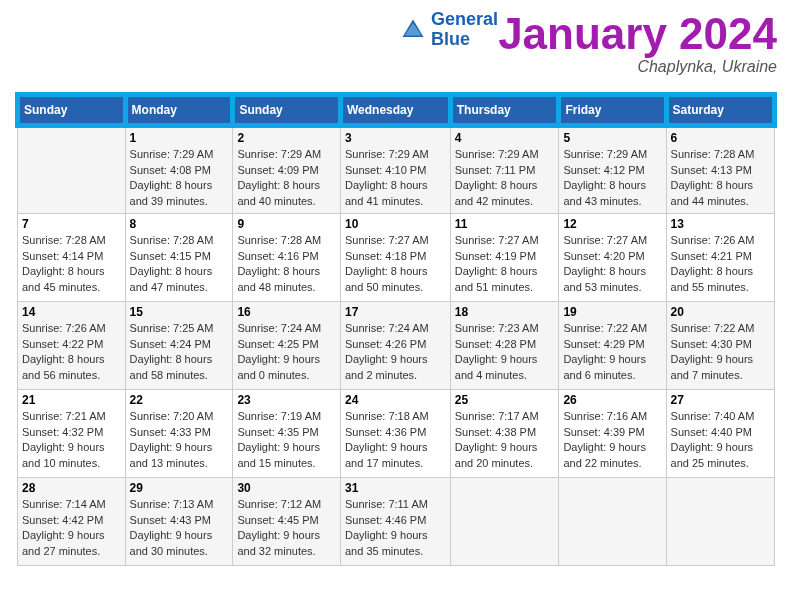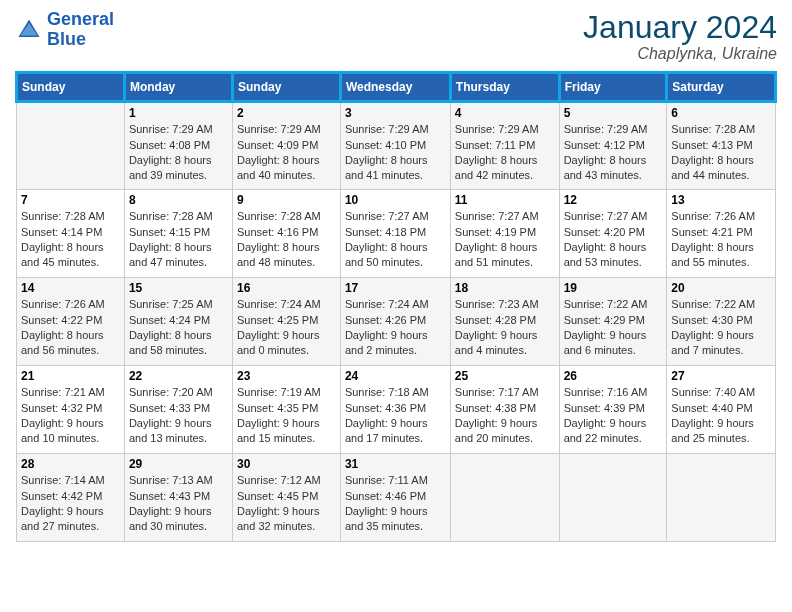--- a/index.html
+++ b/index.html
@@ -10,23 +10,23 @@
       background: #fff;
       overflow: hidden;
     }
     .page {
       width: 792px;
       height: 612px;
       padding: 10px 15px;
     }
     .header {
       display: flex;
-      justify-content: space-between;
+      justify-content: flex-end;
       align-items: flex-start;
-      margin-bottom: 8px;
+      margin-bottom: 16px;
     }
     .logo {
       display: flex;
       align-items: center;
       gap: 4px;
     }
     .logo-text {
       font-size: 18px;
       font-weight: bold;
       color: #333;
@@ -36,43 +36,43 @@
       color: #1a5fb4;
     }
     .logo-icon {
       width: 28px;
       height: 28px;
     }
     .title-area {
       text-align: right;
     }
     .month-title {
-      font-size: 32px;
-      font-weight: normal;
-      color: #0c4a6e;
+      font-size: 44px;
+      font-weight: bold;
+      color: #a21caf;
       line-height: 1.1;
     }
     .subtitle {
       font-size: 16px;
       color: #555;
       font-style: italic;
     }
     table {
       width: 100%;
       border-collapse: collapse;
       font-size: 10px;
     }
     thead th {
       background-color: #2563b0;
       color: #fff;
       padding: 6px 4px;
       text-align: left;
       font-size: 12px;
       font-weight: bold;
-      border: 3px solid #0ea5e9;
+      border: 5px solid #0ea5e9;
     }
     tbody td {
       border: 1px solid #ccc;
       vertical-align: top;
       padding: 3px 4px;
       height: 88px;
       width: 113px;
     }
     tbody tr:nth-child(odd) td {
       background-color: #f5f5f5;

